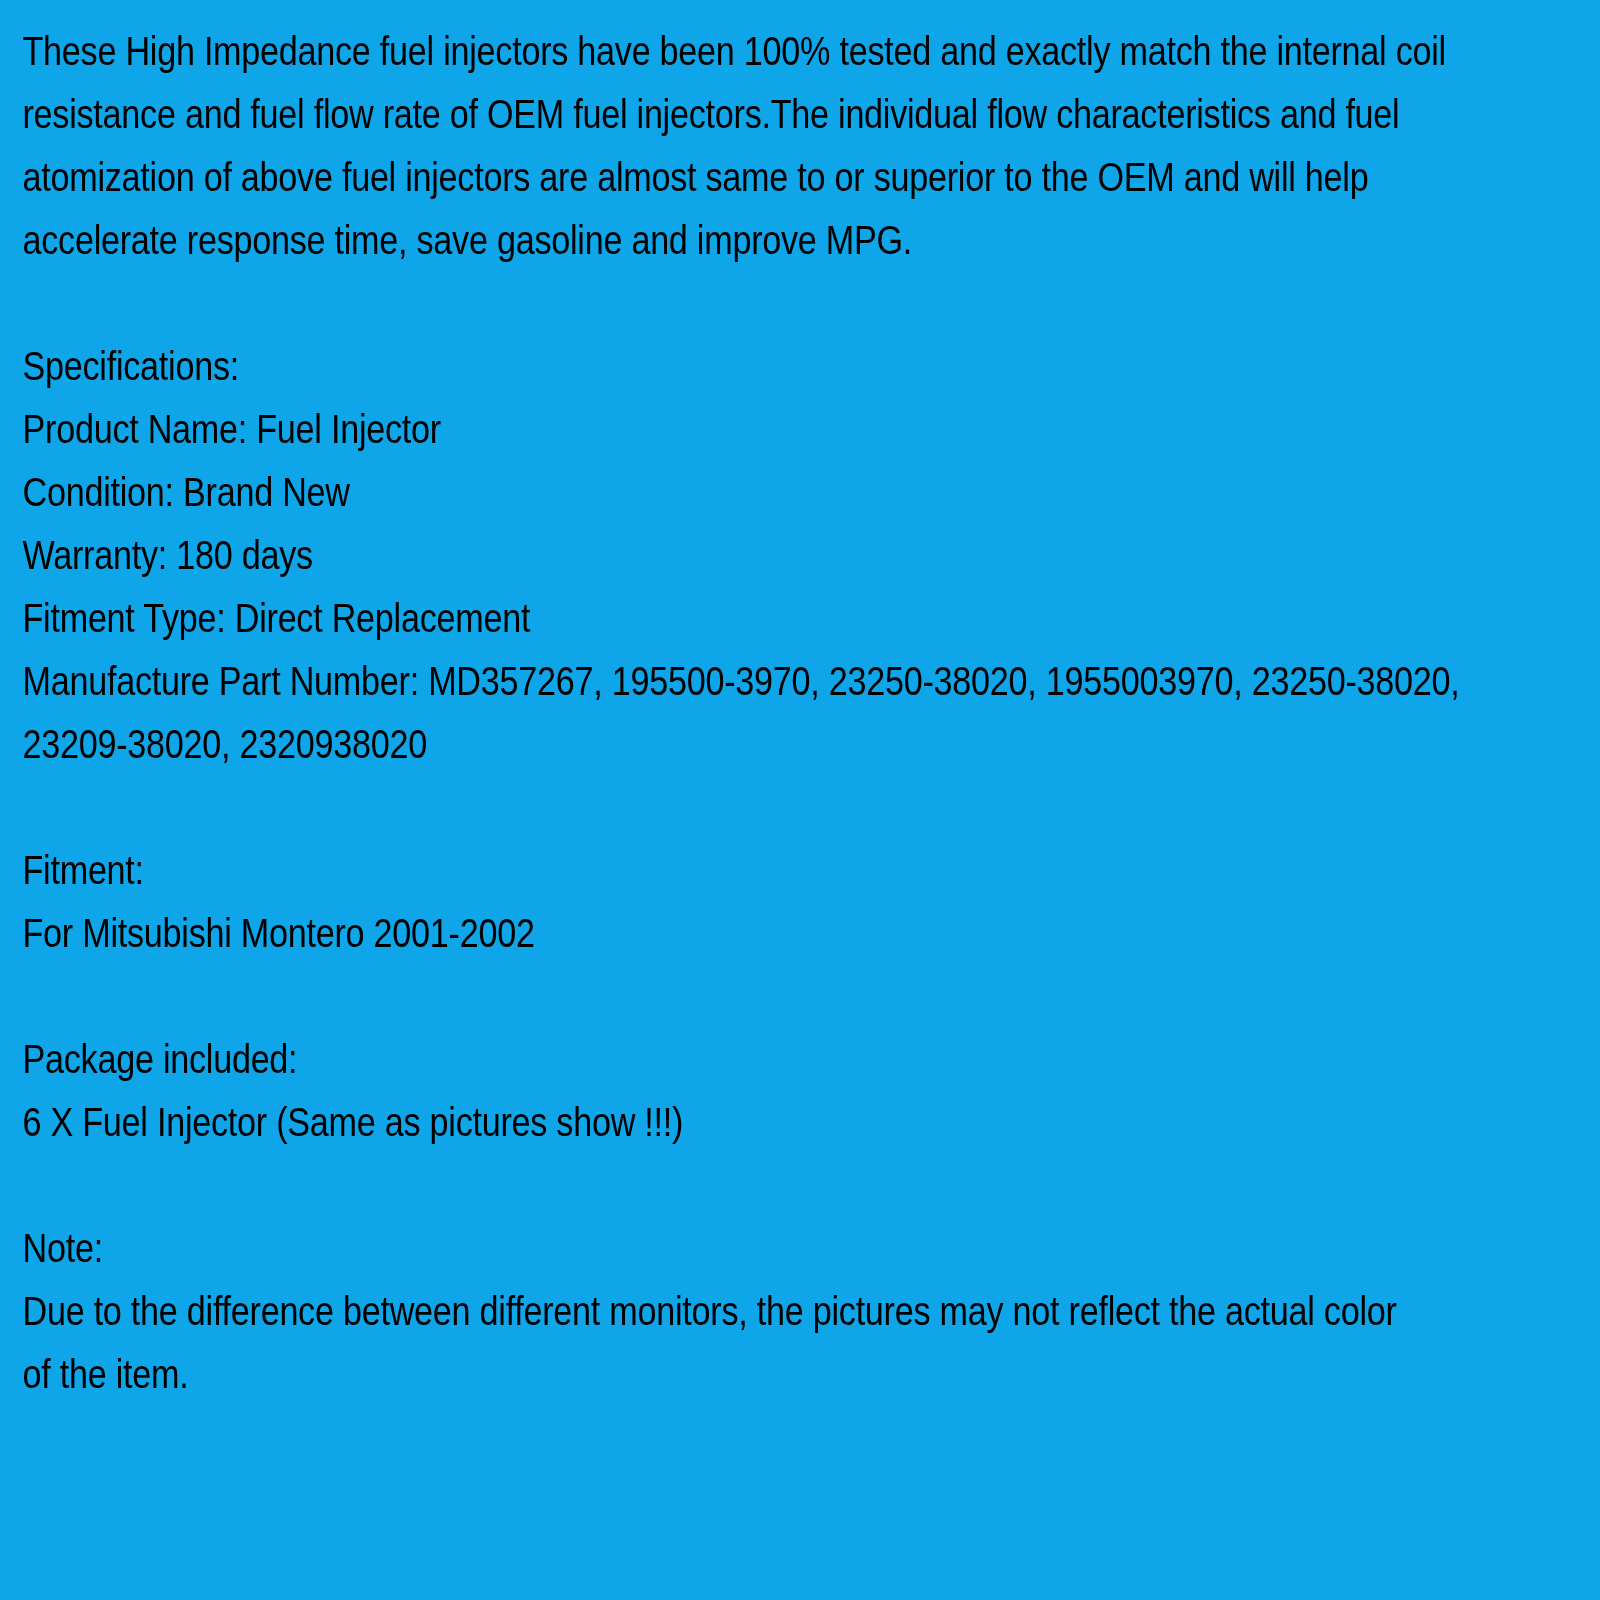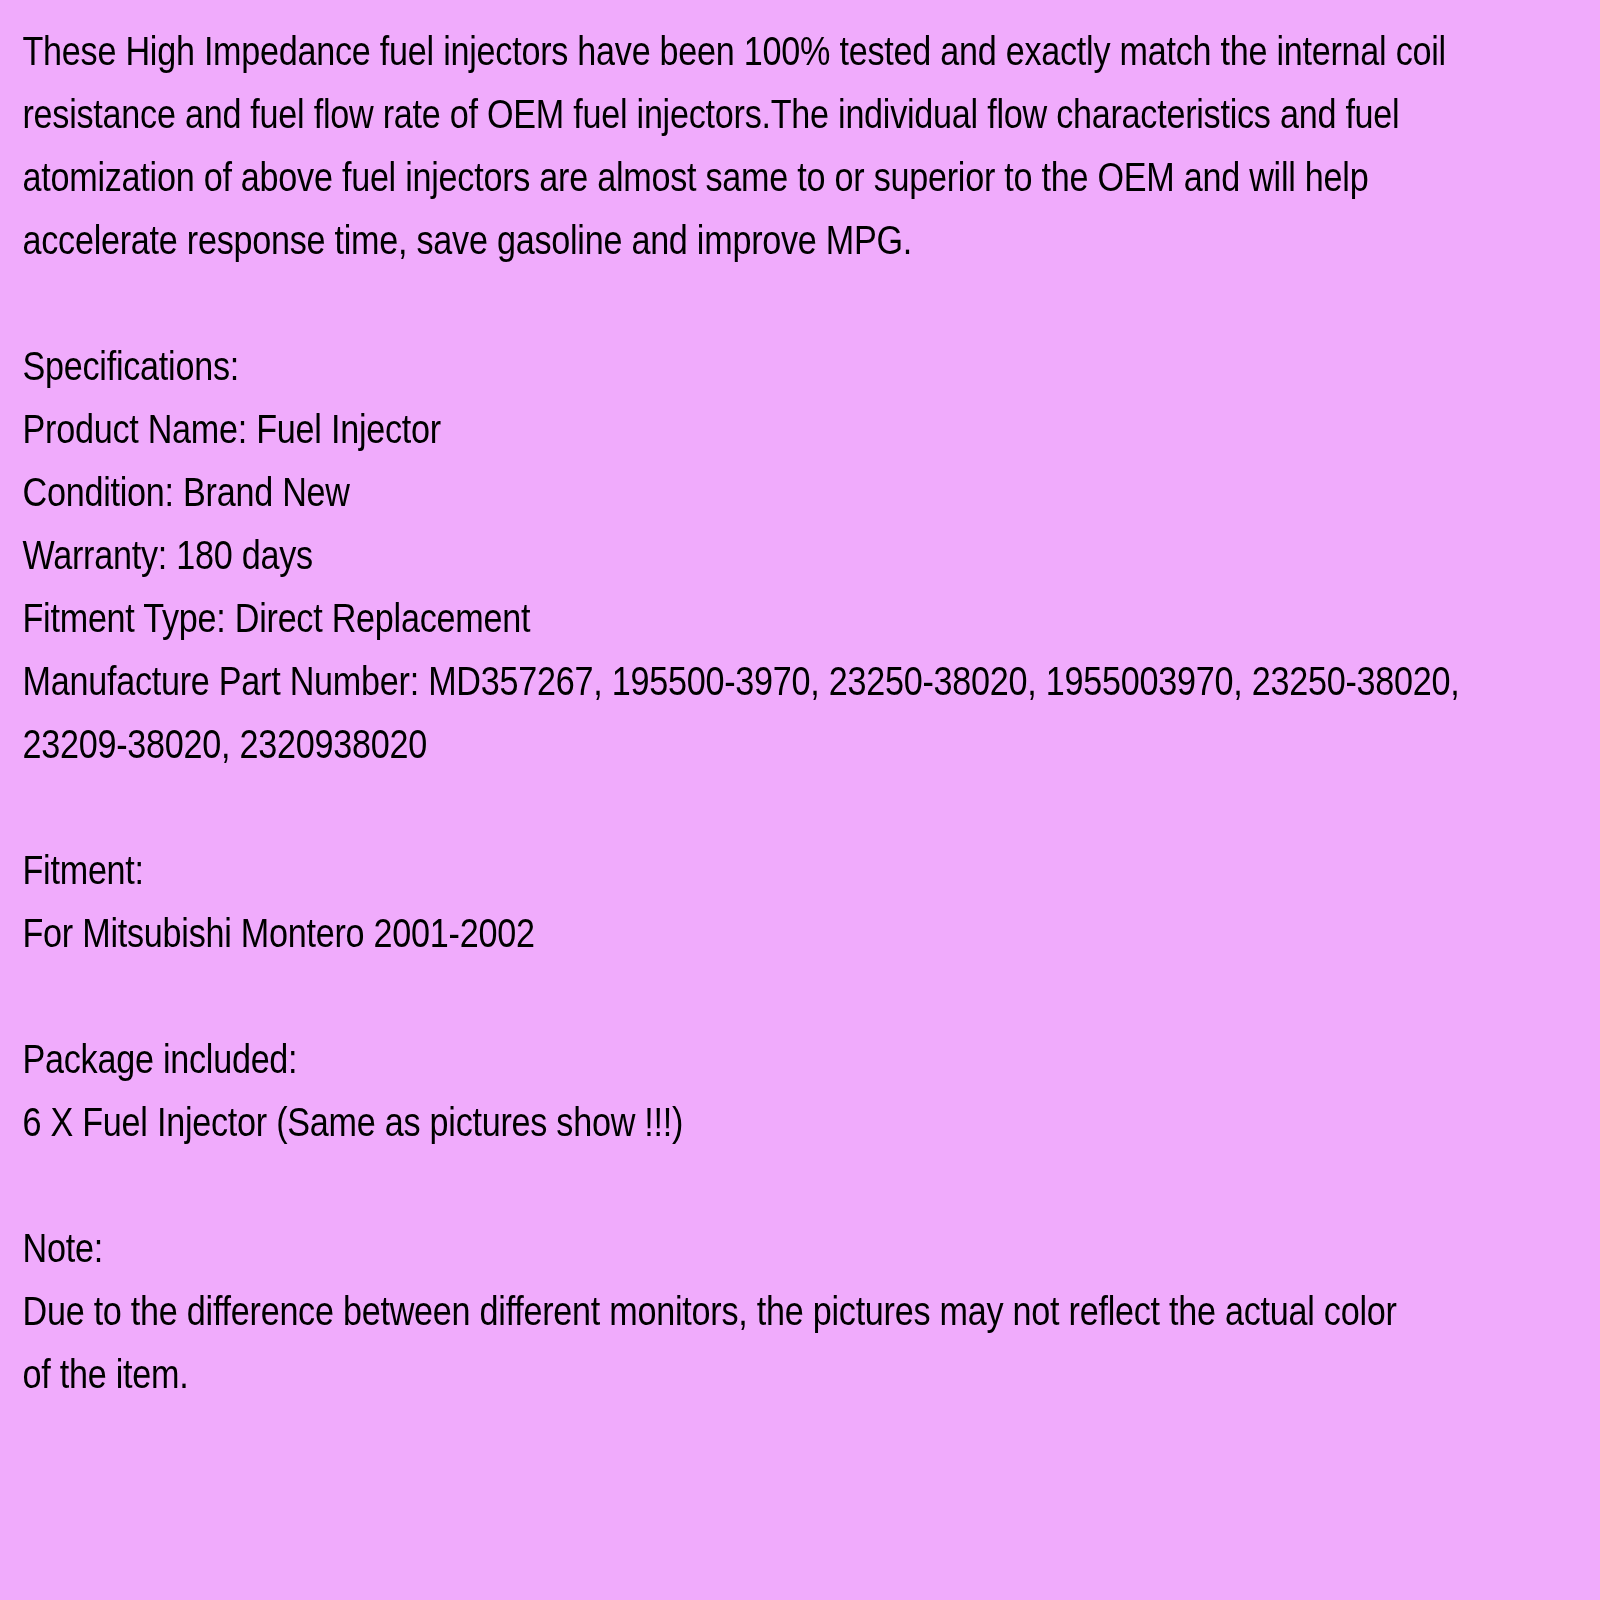--- a/index.html
+++ b/index.html
@@ -9,21 +9,21 @@
   body {
     width: 1600px;
     height: 1600px;
     background: #ffffff;
     overflow: hidden;
   }
   .page {
     position: relative;
     width: 1600px;
     height: 1600px;
-    background: #f0abfc;
+    background: #0ea5e9;
     overflow: hidden;
   }
   
   .text-column {
     position: absolute;
     top: 20px;
     left: 0;
     width: 1920px;
     transform: scaleX(0.833);
     transform-origin: 0 0;

